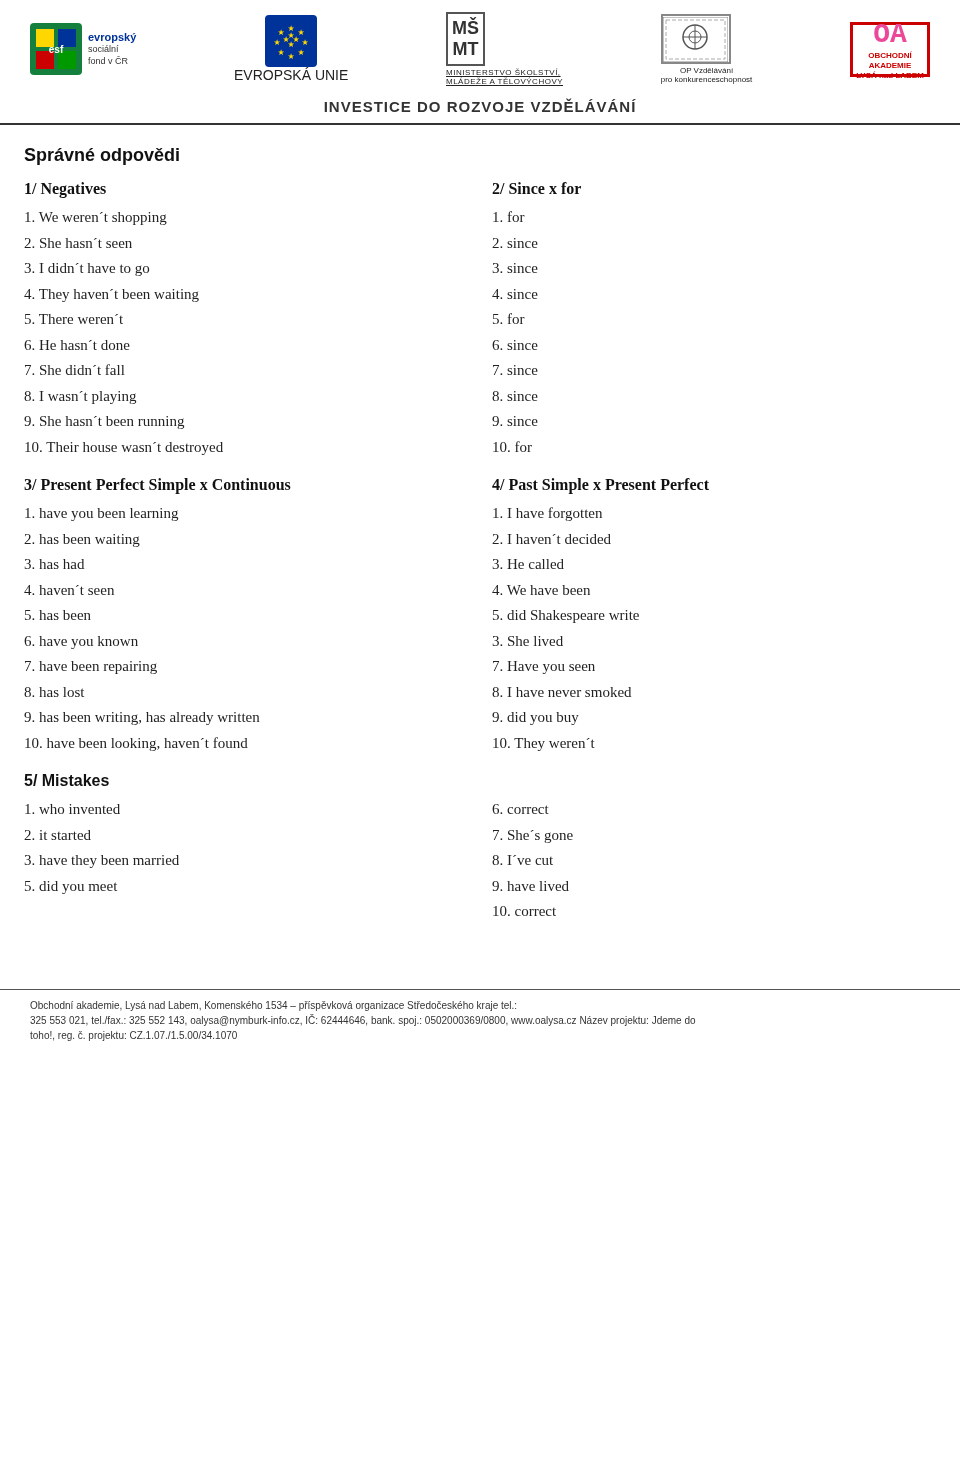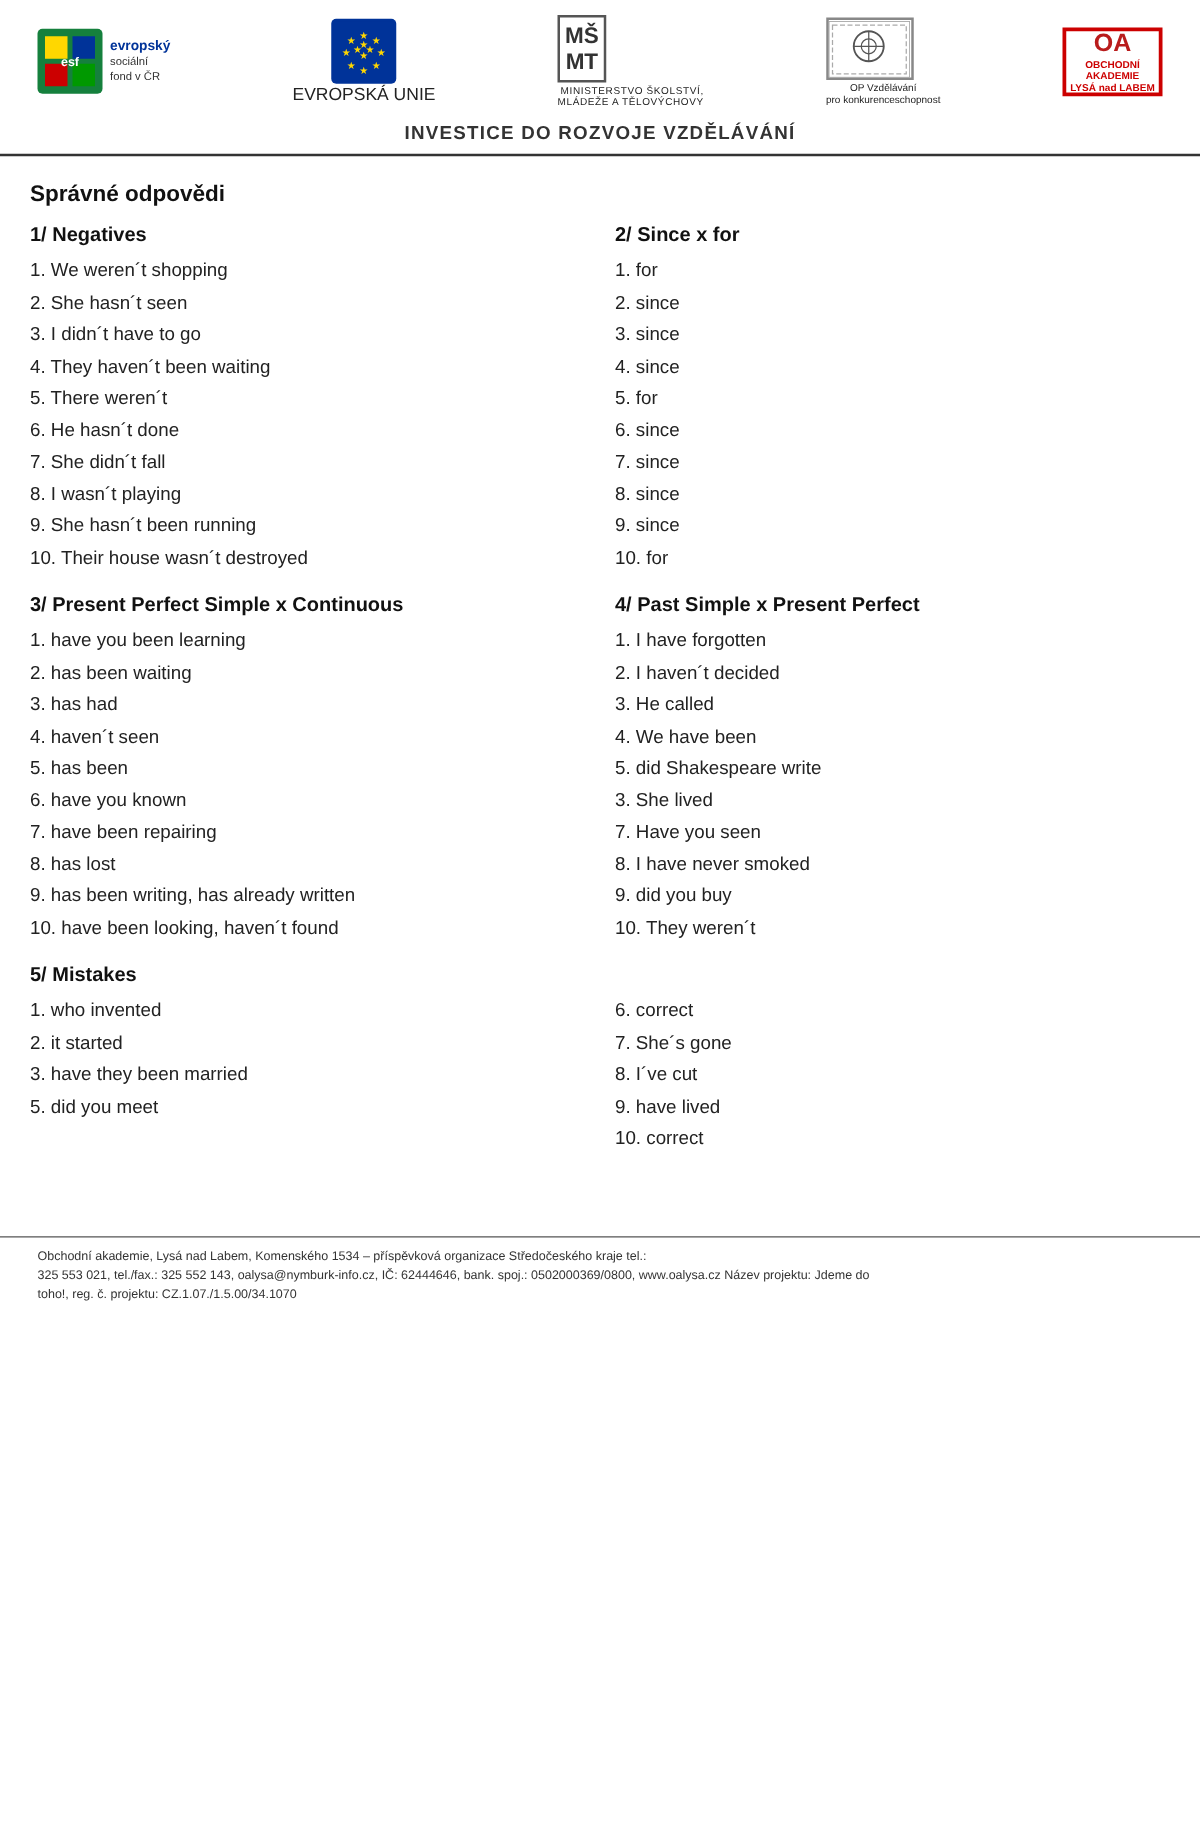--- a/index.html
+++ b/index.html
@@ -53,21 +53,21 @@
       border-radius: 4px;
       display: flex; align-items: center; justify-content: center;
       color: #ffd700; font-size: 18px;
     }
     .eu-text { font-size: 14px; text-align: center; }
 
     
     .msmt-box {
       text-align: center;
     }
-    .msmt-text { font-size: 8px; text-transform: uppercase; letter-spacing: 0.5px; margin-top: 2px; max-width: 140px; text-align: right; }
+    .msmt-text { font-size: 8px; text-transform: uppercase; letter-spacing: 0.5px; margin-top: 2px; max-width: 140px; text-align: left; text-decoration: underline; }
 
     
     .op-box {
       text-align: center;
     }
     .op-icon {
       width: 70px; height: 50px;
       border: 2px solid #888;
       display: flex; align-items: center; justify-content: center;
       font-size: 8px; color: #333;
@@ -100,20 +100,21 @@
       font-size: 18px;
       font-weight: bold;
       margin-bottom: 14px;
       color: #111;
     }
 
     .two-col {
       display: flex;
       gap: 0;
       width: 100%;
+      font-family: Liberation Serif, serif;
     }
 
     .col {
       flex: 1;
       padding-right: 20px;
     }
 
     .col:last-child {
       padding-right: 0;
       padding-left: 10px;
@@ -215,21 +216,21 @@
           <circle cx="32" cy="20" r="12" fill="none" stroke="#555" stroke-width="1.5"></circle>
           <circle cx="32" cy="20" r="6" fill="none" stroke="#555" stroke-width="1"></circle>
           <line x1="20" y1="20" x2="44" y2="20" stroke="#555" stroke-width="1"></line>
           <line x1="32" y1="8" x2="32" y2="32" stroke="#555" stroke-width="1"></line>
         </svg>
       </div>
       <div class="op-text">OP Vzdělávání<br>pro konkurenceschopnost</div>
     </div>
 
     <div class="lysa-box">
-      <div style="font-size:20px;font-weight:900;color:#b91c1c;">OA</div>
+      <div style="font-size:28px;font-weight:900;color:#ec4899;font-family:Liberation Mono, monospace;">OA</div>
       <div style="font-size:8px;color:#cc0000;text-align:center;line-height:1.2;">OBCHODNÍ<br>AKADEMIE<br>LYSÁ nad LABEM</div>
     </div>
 
   </div>
 
   <div class="invest-title">INVESTICE DO ROZVOJE VZDĚLÁVÁNÍ</div>
 </div>
 
 <div class="main-content">
 

